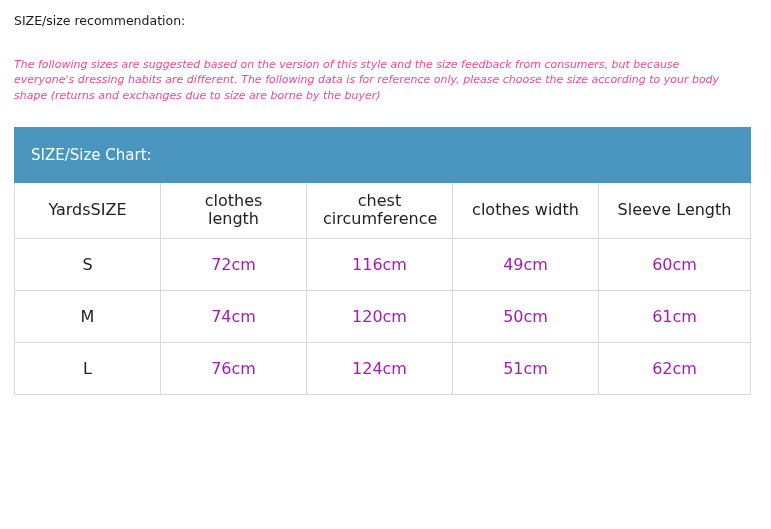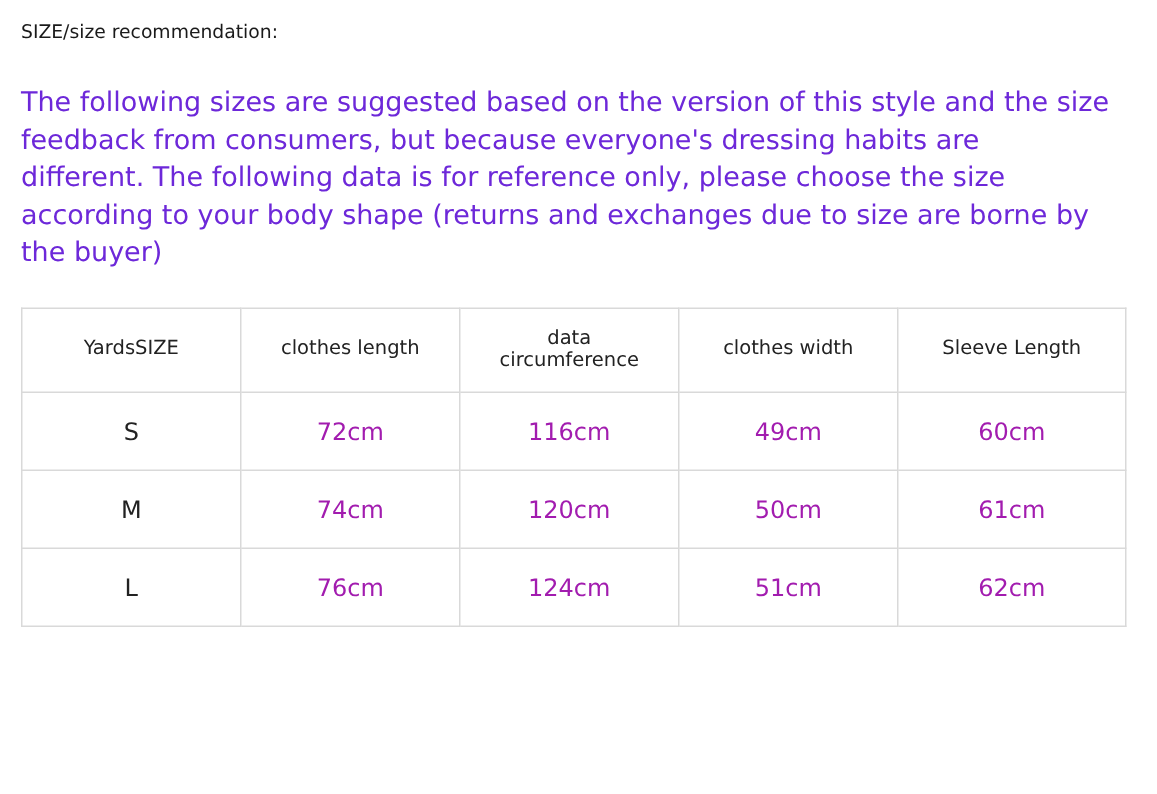--- a/index.html
+++ b/index.html
@@ -21,25 +21,26 @@
     box-sizing: border-box;
     padding: 10px 18px 0 14px;
   }
   .intro-title {
     font-size: 12.5px;
     color: #1a1a1a;
     margin: 3px 0 0 0;
     line-height: 1.3;
   }
   .intro-body {
-    font-size: 18px;
-    color: #6d28d9;
+    font-size: 11px;
+    color: #ec4899;
     line-height: 1.38;
     margin: 28px 0 0 0;
     width: 726px;
+    font-style: italic;
   }
   .table-wrap {
     margin-top: 24px;
     width: 736px;
   }
   table.size-table {
     border-collapse: collapse;
     table-layout: fixed;
     width: 736px;
   }
@@ -53,21 +54,21 @@
   .chart-header-cell {
     background: #4a95bd;
     color: #ffffff;
     font-size: 15px;
     text-align: left !important;
     padding: 0 0 0 16px !important;
     height: 54px;
     border: 1px solid #4a95bd !important;
   }
   .col-head {
-    font-size: 13px;
+    font-size: 16px;
     color: #222;
     height: 55px;
     line-height: 1.15;
     padding: 0 16px !important;
   }
   .data-cell {
     font-size: 16px;
     color: #a21caf;
     height: 51px;
   }
@@ -98,23 +99,26 @@
     <table class="size-table">
       <colgroup>
         <col class="c1">
           <col class="c2">
           <col class="c3">
           <col class="c4">
           <col class="c5">
       </colgroup>
       <tbody>
         <tr>
+          <td class="chart-header-cell" colspan="5">SIZE/Size Chart:</td>
+        </tr>
+        <tr>
           <td class="col-head">YardsSIZE</td>
           <td class="col-head">clothes length</td>
-          <td class="col-head">data circumference</td>
+          <td class="col-head">chest circumference</td>
           <td class="col-head">clothes width</td>
           <td class="col-head">Sleeve Length</td>
         </tr>
         <tr>
           <td class="data-cell size-cell">S</td>
           <td class="data-cell">72cm</td>
           <td class="data-cell">116cm</td>
           <td class="data-cell">49cm</td>
           <td class="data-cell">60cm</td>
         </tr>

